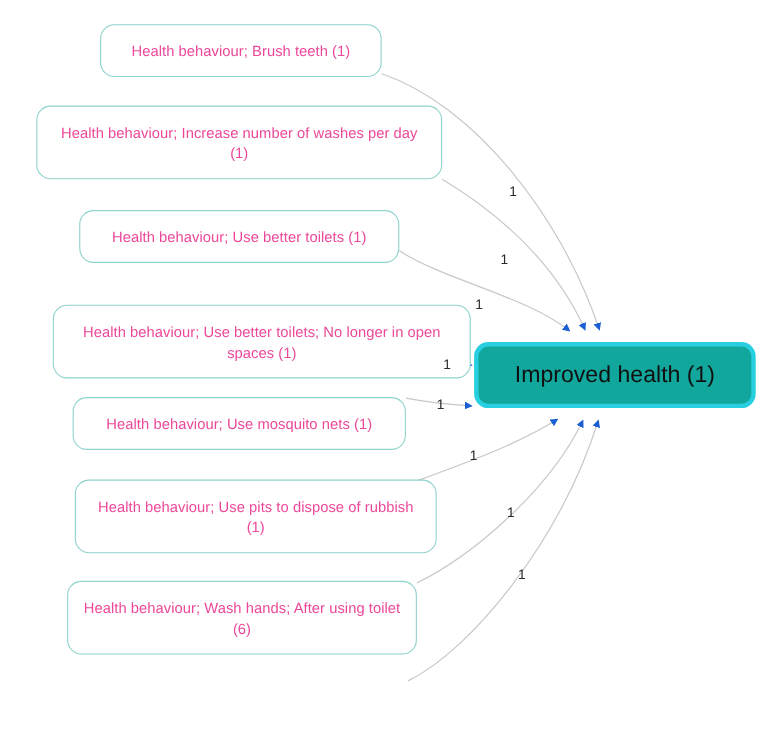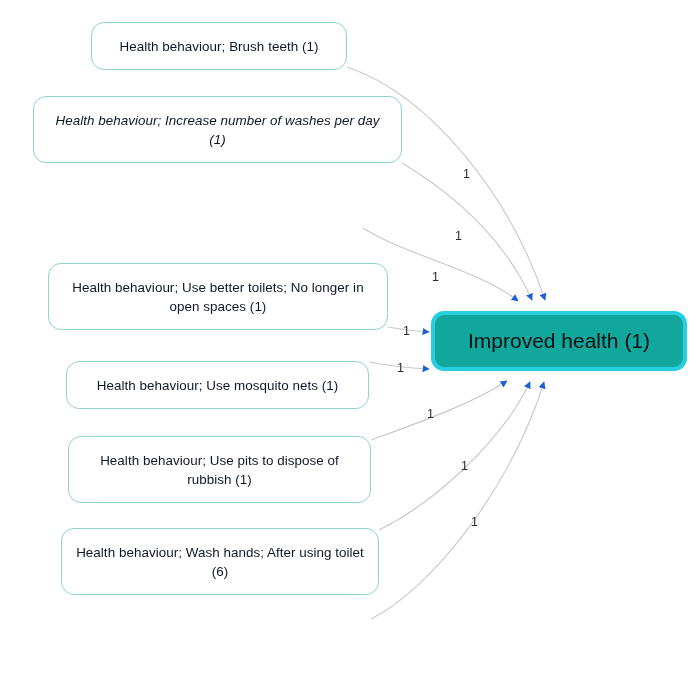--- a/index.html
+++ b/index.html
@@ -30,21 +30,21 @@
   .node {
     position: absolute;
     box-sizing: border-box;
     display: flex;
     align-items: center;
     justify-content: center;
     text-align: center;
     background: #ffffff;
     border: 1.3px solid #8fd3cd;
     border-radius: 13px;
-    color: #0f172a;
+    color: #ec4899;
     font-size: 13.4px;
     line-height: 19px;
     padding: 4px 12px;
     letter-spacing: 0.05px;
   }
   .node-label {
     display: block;
     width: 100%;
   }
   .node-central {
@@ -93,34 +93,37 @@
       <path d="M371,440 C412,425 470,405 507,381" marker-end="url(#arrow)"></path>
       <path d="M379,530 C430,505 500,445 530,382" marker-end="url(#arrow)"></path>
       <path d="M371,619 C430,590 510,490 544,382" marker-end="url(#arrow)"></path>
     </g>
   </svg>
 
   <div class="node" style="left:91px; top:22px; width:256px; height:48px;">
     <span class="node-label">Health behaviour; Brush teeth (1)</span>
   </div>
 
-  <div class="node" style="left:33px; top:96px; width:369px; height:67px;font-style:italic;">
+  <div class="node" style="left:33px; top:96px; width:369px; height:67px;">
     <span class="node-label">Health behaviour; Increase number of washes per day (1)</span>
   </div>
 
+  <div class="node" style="left:72px; top:191px; width:291px; height:48px;">
+    <span class="node-label">Health behaviour; Use better toilets (1)</span>
+  </div>
 
-  <div class="node" style="left:48px; top:263px; width:340px; height:67px;">
+  <div class="node" style="left:48px; top:277px; width:380px; height:67px;">
     <span class="node-label">Health behaviour; Use better toilets; No longer in open spaces (1)</span>
   </div>
 
   <div class="node" style="left:66px; top:361px; width:303px; height:48px;justify-content:center;">
     <span class="node-label">Health behaviour; Use mosquito nets (1)</span>
   </div>
 
-  <div class="node" style="left:68px; top:436px; width:303px; height:67px;">
+  <div class="node" style="left:68px; top:436px; width:329px; height:67px;">
     <span class="node-label">Health behaviour; Use pits to dispose of rubbish (1)</span>
   </div>
 
   <div class="node" style="left:61px; top:528px; width:318px; height:67px;">
     <span class="node-label">Health behaviour; Wash hands; After using toilet (6)</span>
   </div>
 
 
   <div class="node-central" style="left:431px; top:311px; width:256px; height:60px;">
     <span class="node-label">Improved health (1)</span>

